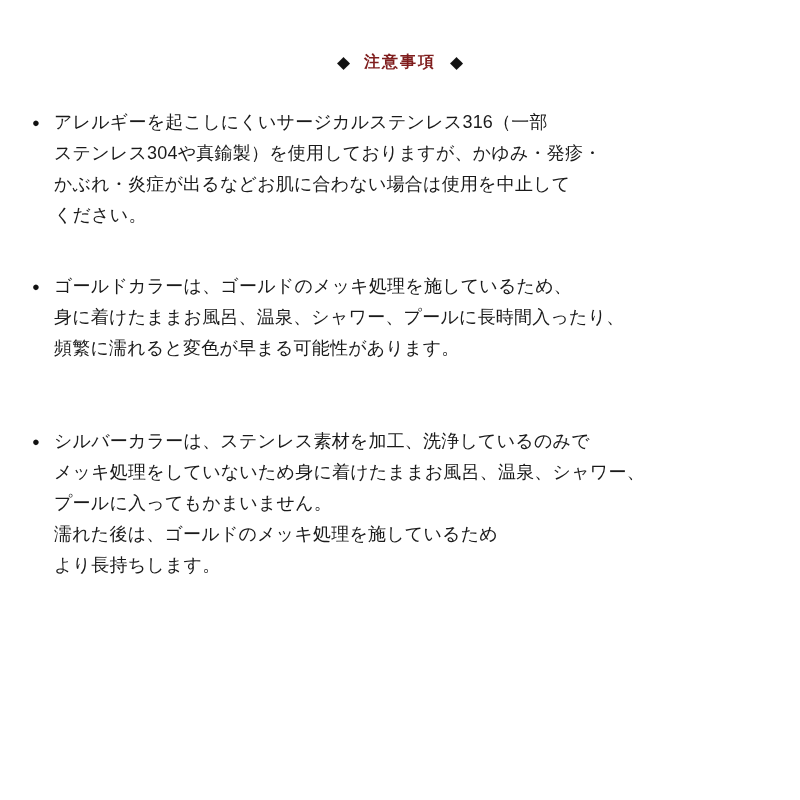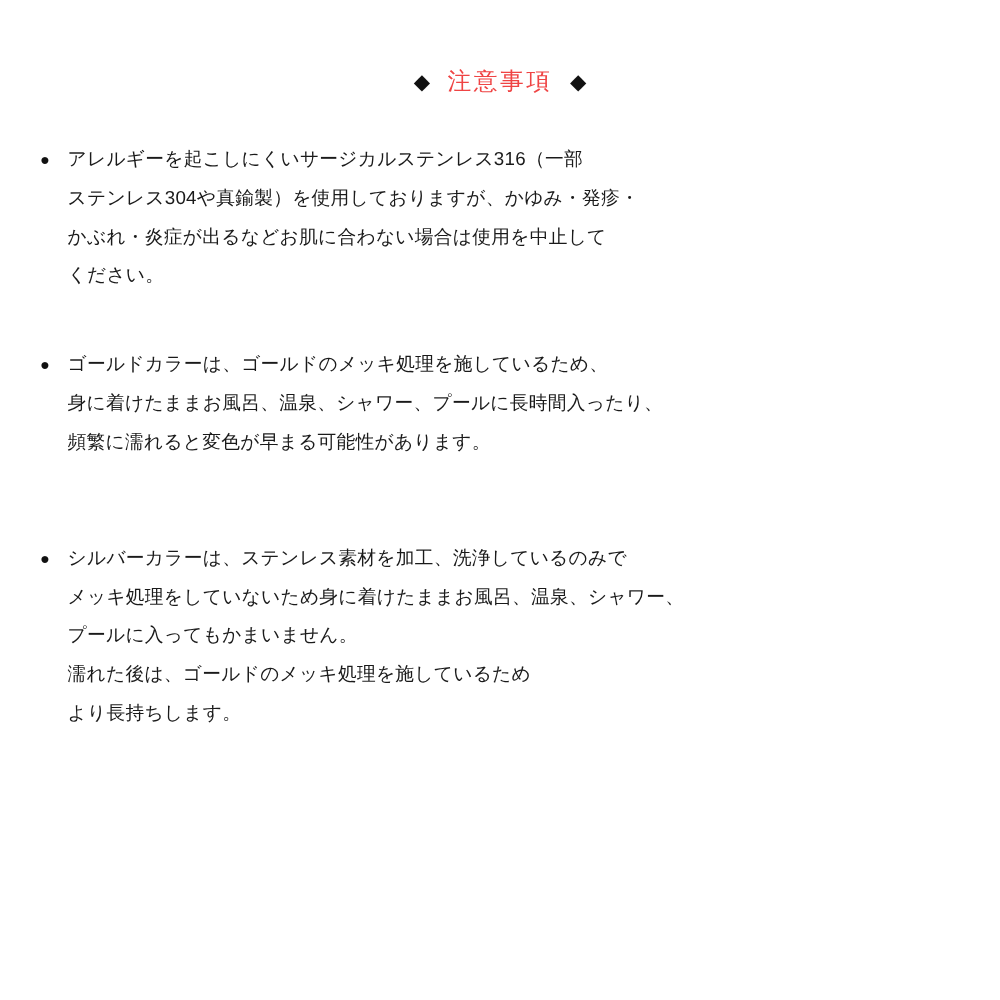--- a/index.html
+++ b/index.html
@@ -28,24 +28,24 @@
     gap: 14px;
     margin-top: 52px;
     margin-bottom: 34px;
   }
   .diamond {
     font-size: 17px;
     line-height: 1;
     color: #111111;
   }
   .title-text {
-    font-size: 19px;
-    font-weight: 400;
+    font-size: 16px;
+    font-weight: 700;
     letter-spacing: 2px;
-    color: #ef4444;
+    color: #7f1d1d;
   }
   .notes {
     padding: 0 36px 0 32px;
   }
   .note {
     display: flex;
     align-items: flex-start;
     margin-bottom: 40px;
   }
   .note.gap-large {
@@ -54,21 +54,21 @@
   .bullet {
     flex: 0 0 auto;
     width: 22px;
     font-size: 13px;
     line-height: 31px;
     color: #111111;
     text-align: left;
   }
   .note-body {
     flex: 1 1 auto;
-    font-size: 15px;
+    font-size: 18px;
     line-height: 31px;
     letter-spacing: 0.2px;
     color: #1a1a1a;
     white-space: pre-wrap;
     word-break: break-all;
   }
 </style>
 </head>
 <body>
 

